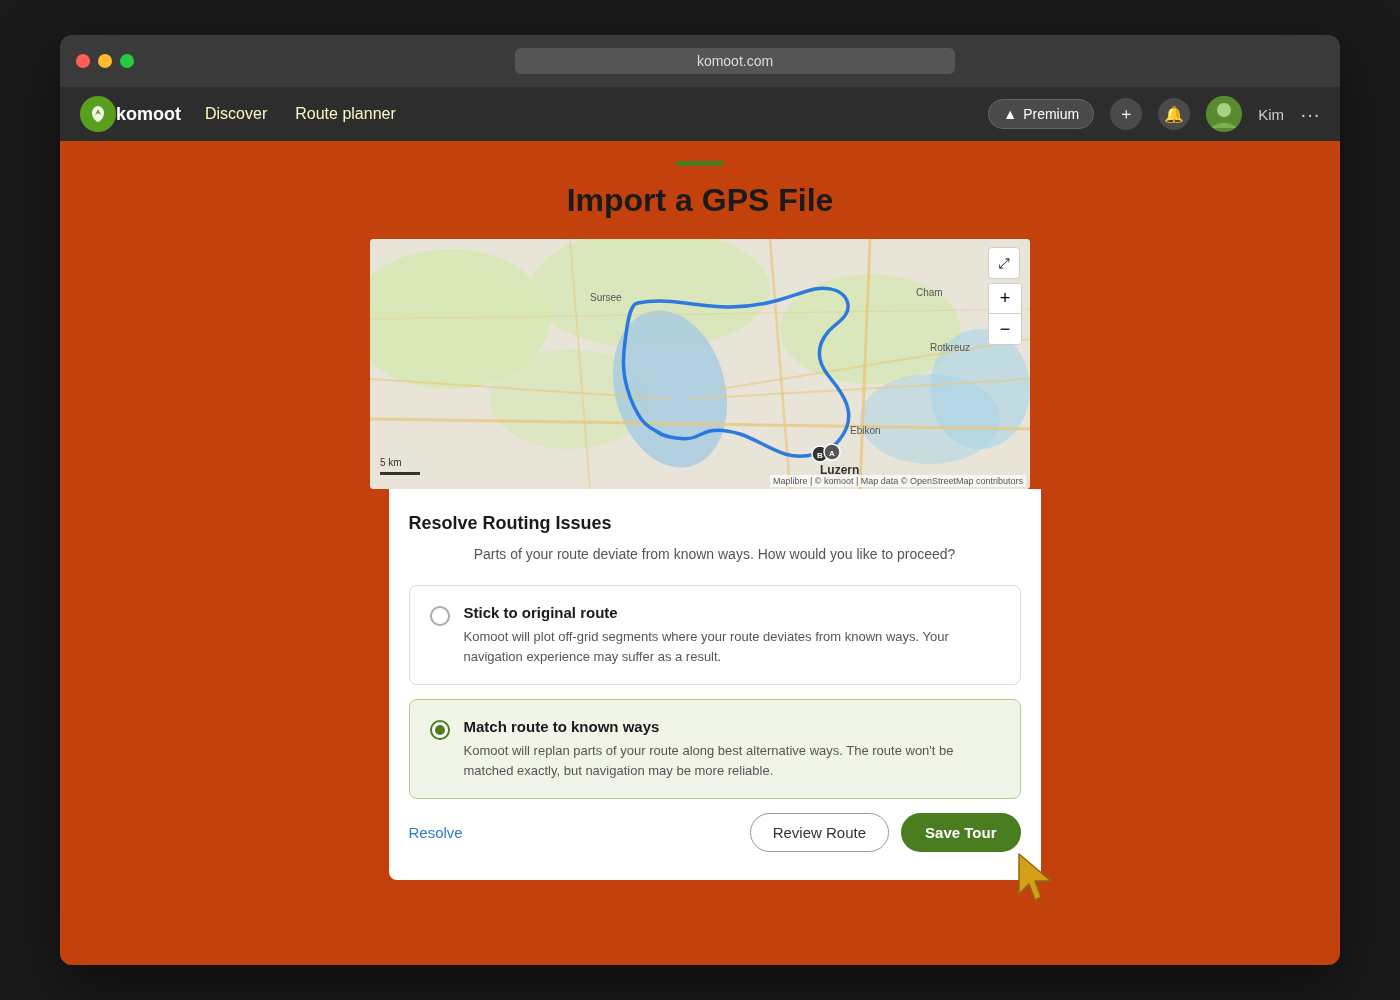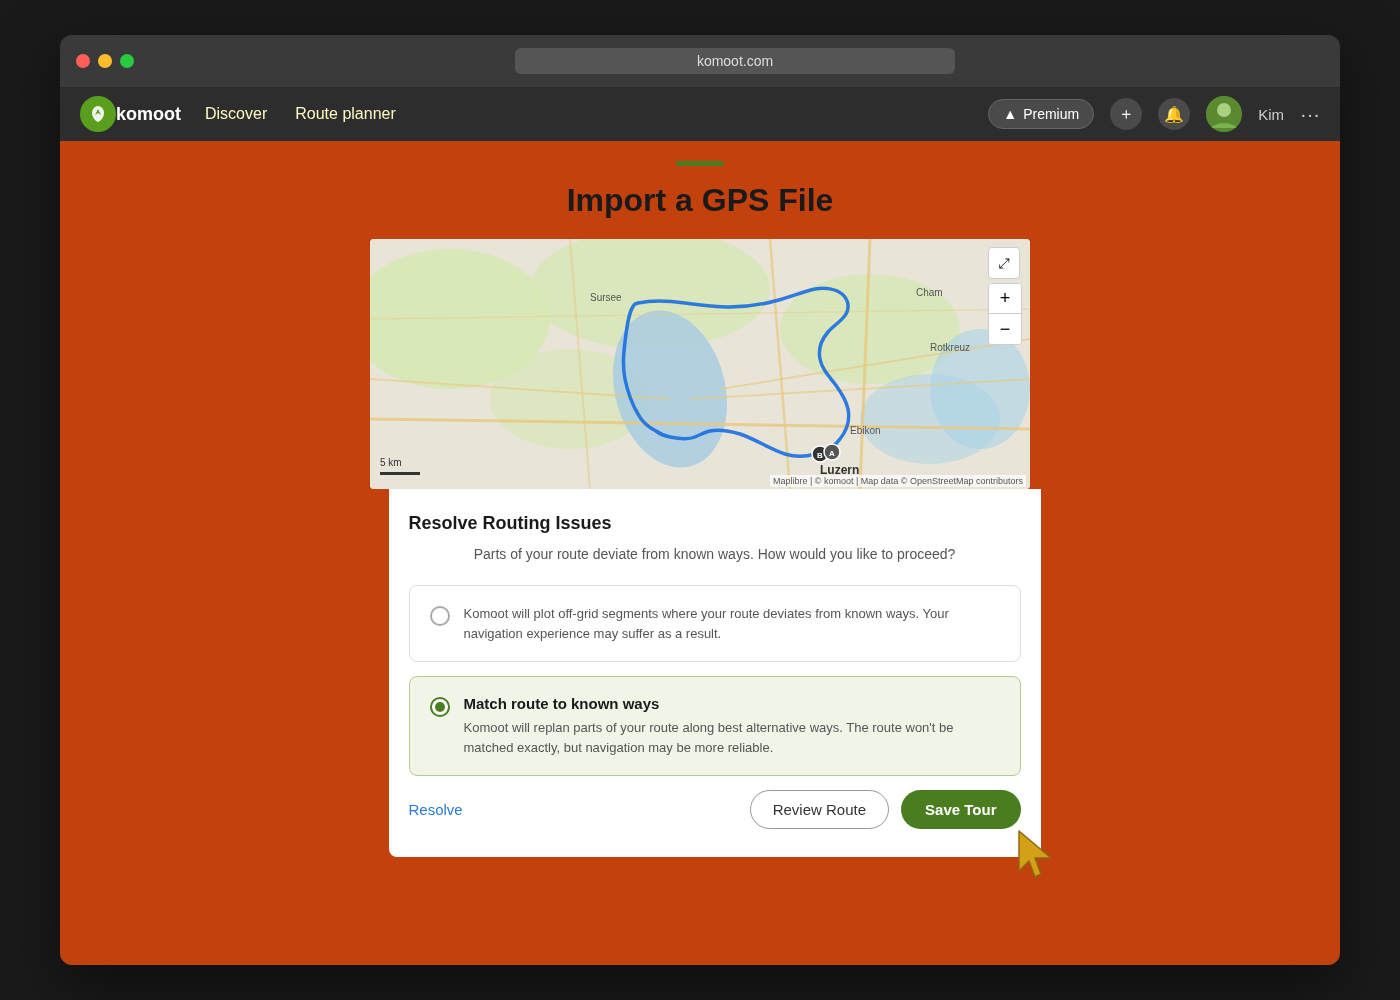--- a/index.html
+++ b/index.html
@@ -566,20 +566,21 @@
     </div>
 
     <div class="panel">
       <h2 class="panel-title">Resolve Routing Issues</h2>
       <p class="panel-description">Parts of your route deviate from known ways. How would you like to proceed?</p>
 
       <div class="option-card">
         <div class="option-header">
           <div class="radio-btn"></div>
           <div class="option-content">
+            <div class="option-title">Stick to original route</div>
             <div class="option-desc">Komoot will plot off-grid segments where your route deviates from known ways. Your navigation experience may suffer as a result.</div>
           </div>
         </div>
       </div>
 
       <div class="option-card selected">
         <div class="option-header">
           <div class="radio-btn checked"></div>
           <div class="option-content">
             <div class="option-title">Match route to known ways</div>

